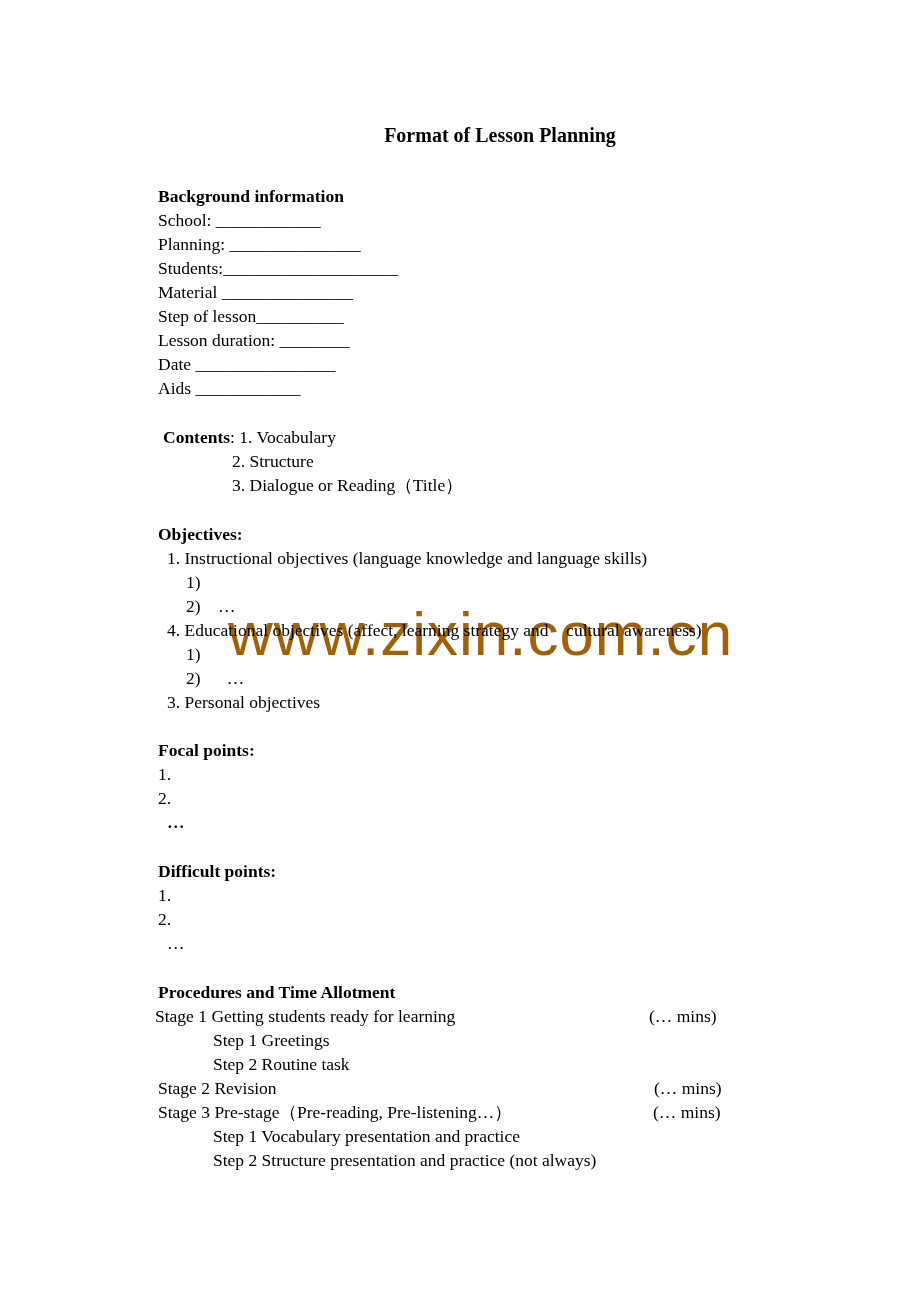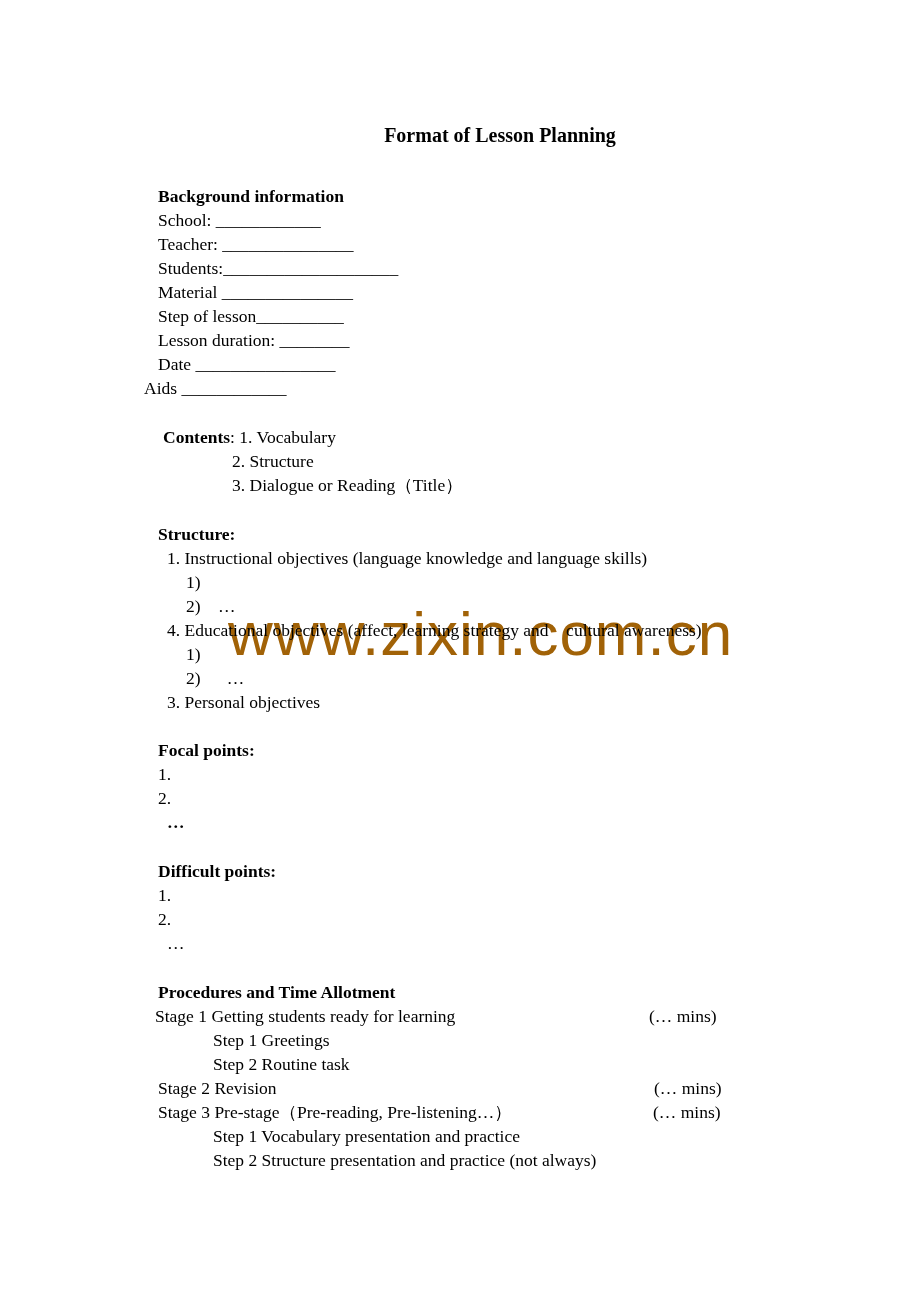--- a/index.html
+++ b/index.html
@@ -17,33 +17,33 @@
 </head>
 <body>
 
 <div class="page">
   <div class="watermark">www.zixin.com.cn</div>
 
   <div class="title">Format of Lesson Planning</div>
 
   <div class="ln b" style="left:158px;top:184px">Background information</div>
   <div class="ln" style="left:158px;top:208px">School: ____________</div>
-  <div class="ln" style="left:158px;top:232px">Teacher: _______________</div>
+  <div class="ln" style="left:158px;top:232px">Planning: _______________</div>
   <div class="ln" style="left:158px;top:256px">Students:____________________</div>
   <div class="ln" style="left:158px;top:280px">Material _______________</div>
   <div class="ln" style="left:158px;top:304px">Step of lesson__________</div>
   <div class="ln" style="left:158px;top:328px">Lesson duration: ________</div>
   <div class="ln" style="left:158px;top:352px">Date ________________</div>
-  <div class="ln" style="left:144px;top:376px">Aids ____________</div>
+  <div class="ln" style="left:158px;top:376px">Aids ____________</div>
 
   <div class="ln" style="left:163px;top:425px"><span class="b">Contents</span><span>: 1. Vocabulary</span></div>
   <div class="ln" style="left:232px;top:449px">2. Structure</div>
   <div class="ln" style="left:232px;top:473px">3. Dialogue or Reading（Title）</div>
 
-  <div class="ln b" style="left:158px;top:522px">Structure:</div>
+  <div class="ln b" style="left:158px;top:522px">Objectives:</div>
   <div class="ln" style="left:167px;top:546px">1. Instructional objectives (language knowledge and language skills)</div>
   <div class="ln" style="left:186px;top:570px">1)</div>
   <div class="ln" style="left:186px;top:594px">2)    …</div>
   <div class="ln" style="left:167px;top:618px">4. Educational objectives (affect, learning strategy and    cultural awareness)</div>
   <div class="ln" style="left:186px;top:642px">1)</div>
   <div class="ln" style="left:186px;top:666px">2)      …</div>
   <div class="ln" style="left:167px;top:690px">3. Personal objectives</div>
 
   <div class="ln b" style="left:158px;top:738px">Focal points:</div>
   <div class="ln" style="left:158px;top:762px">1.</div>

